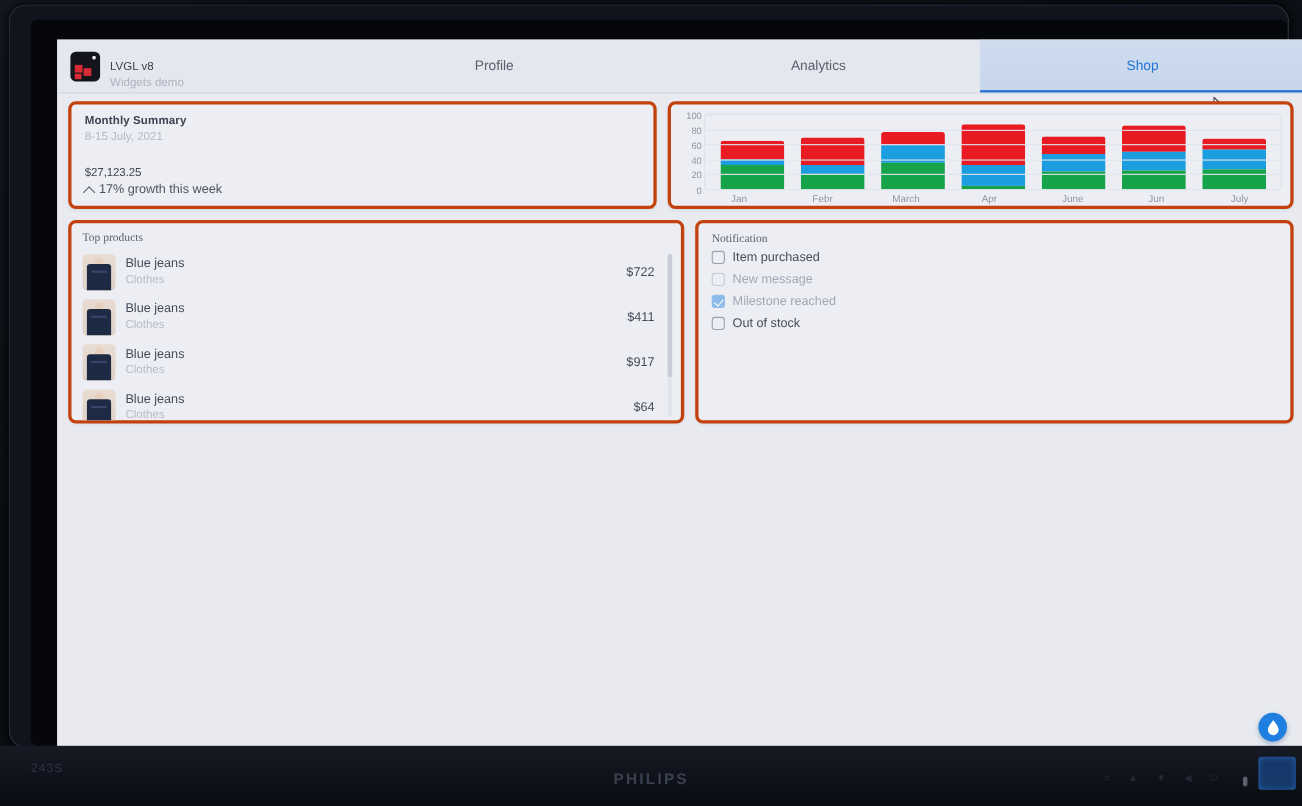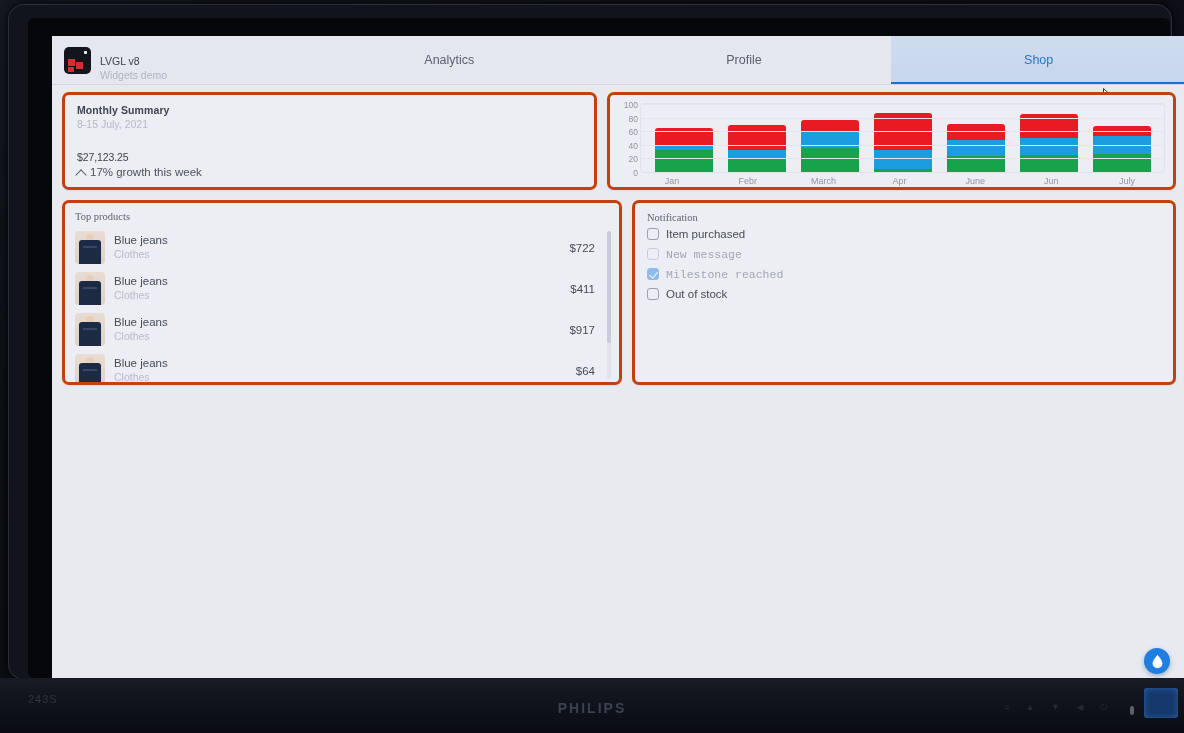--- a/index.html
+++ b/index.html
@@ -106,21 +106,21 @@
   .scrollbar .thumbbar{position:absolute;left:0;top:0;width:4px;height:112px;background:#c7ccd8;border-radius:2px;}
 
   #notification{flex:1;height:185px;padding:9px 12px;}
   .cbrow{display:flex;align-items:flex-start;gap:7px;height:20px;}
   .cbox{width:12px;height:12px;border-radius:3px;border:1.5px solid #9aa1b1;
     background:#eceef4;box-sizing:border-box;position:relative;flex:0 0 auto;}
   .cbox.checked{background:#1f7fe0;border-color:#1f7fe0;}
   .cbox.checked:after{content:"";position:absolute;left:3px;top:0.5px;width:3.5px;height:7px;
     border-right:1.8px solid #fff;border-bottom:1.8px solid #fff;transform:rotate(40deg);}
   .cbrow.disabled .cbox{opacity:.45;}
-  .cbrow.disabled .cblabel{color:#a2a8b6;font-family:Liberation Mono, monospace;}
+  .cbrow.disabled .cblabel{color:#a2a8b6;}
   .cblabel{font-size:11.5px;color:#474d5b;}
 
   
   #fab{position:absolute;right:16px;bottom:14px;width:26px;height:26px;border-radius:50%;
     background:#1f7fe0;box-shadow:0 2px 5px rgba(20,60,120,.35);
     display:flex;align-items:center;justify-content:center;cursor:pointer;}
 </style>
 </head>
 <body>
 
@@ -138,22 +138,22 @@
                   <i class="b2"></i>
                   <i class="b3"></i>
                   <span class="dot"></span>
               </div>
               <div class="brand-text">
                 <div class="brand-title">LVGL v8</div>
                 <div class="brand-sub">Widgets demo</div>
               </div>
             </div>
             <div class="tabs">
+              <div class="tab">Profile</div>
               <div class="tab">Analytics</div>
-              <div class="tab">Profile</div>
               <div class="tab active">Shop</div>
             </div>
             <svg id="cursor" viewBox="0 0 12 17">
               <path d="M0.5 0.5 L0.5 13 L3.6 10.2 L5.7 15.3 L7.8 14.4 L5.8 9.5 L10 9.3 Z" fill="#f2f4f8" stroke="#31384a" stroke-width="1"></path>
             </svg>
           </div>
 
           <div id="content">
 
             <div class="row">

